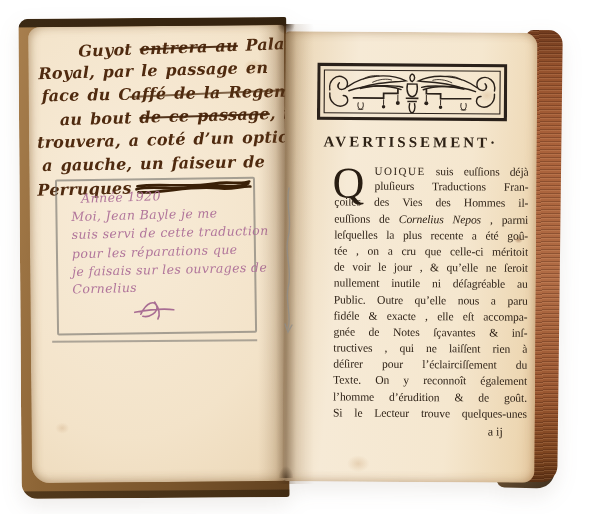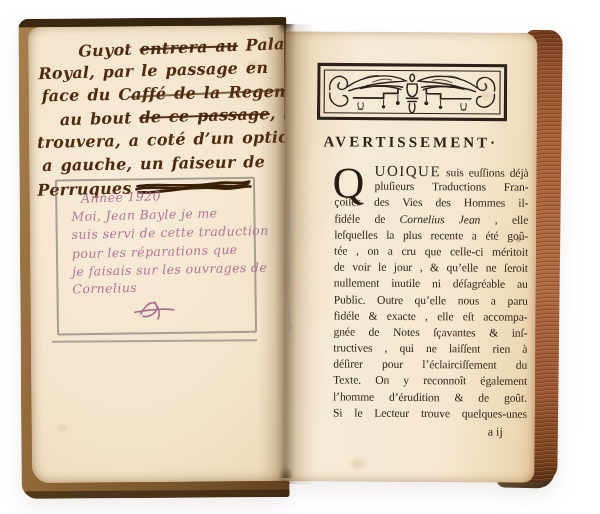--- a/index.html
+++ b/index.html
@@ -132,21 +132,21 @@
   .print-body{
     position:absolute;left:50px;top:131px;width:194px;
     font-size:11.6px;color:#2f2318;letter-spacing:-0.1px;
   }
   .bline{height:16.2px;line-height:16.2px;text-align:justify;text-align-last:justify;overflow:hidden;}
   .bline.ind{padding-left:40px;}
   .dropcap{
     position:absolute;left:-2px;top:2px;font-size:44px;line-height:38px;color:#281d12;
     font-family:"Liberation Serif",serif;
   }
-  .lead{font-size:15px;letter-spacing:1.5px;}
+  .lead{font-size:11px;letter-spacing:1.5px;}
   .it{font-style:italic;}
   .sig-mark{position:absolute;top:392px;left:50px;width:194px;text-align:right;
     padding-right:24px;box-sizing:border-box;font-size:12px;color:#2f2318;}
 </style>
 </head>
 <body>
 
 <div class="stage">
   <div class="book">
 
@@ -207,21 +207,21 @@
         </g>
       </svg>
 
       <div class="heading">AVERTISSEMENT·</div>
 
       <div class="print-body">
         <span class="dropcap">Q</span>
         <div class="bline ind"><span class="lead">UOIQUE</span><span> suis euſſions déjà</span></div>
         <div class="bline ind">pluſieurs Traductions Fran-</div>
         <div class="bline">çoiſes des Vies des Hommes il-</div>
-        <div class="bline"><span>fidéle de </span><span class="it">Cornelius Jean</span><span> , elle</span></div>
+        <div class="bline"><span>euſſions de </span><span class="it">Cornelius Nepos</span><span> , parmi</span></div>
         <div class="bline">leſquelles la plus recente a été goû-</div>
         <div class="bline">tée , on a cru que celle-ci méritoit</div>
         <div class="bline">de voir le jour , &amp; qu’elle ne ſeroit</div>
         <div class="bline">nullement inutile ni déſagréable au</div>
         <div class="bline">Public. Outre qu’elle nous a paru</div>
         <div class="bline">fidéle &amp; exacte , elle eſt accompa-</div>
         <div class="bline">gnée de Notes ſçavantes &amp; inſ-</div>
         <div class="bline">tructives , qui ne laiſſent rien à</div>
         <div class="bline">déſirer pour l’éclairciſſement du</div>
         <div class="bline">Texte. On y reconnoît également</div>

